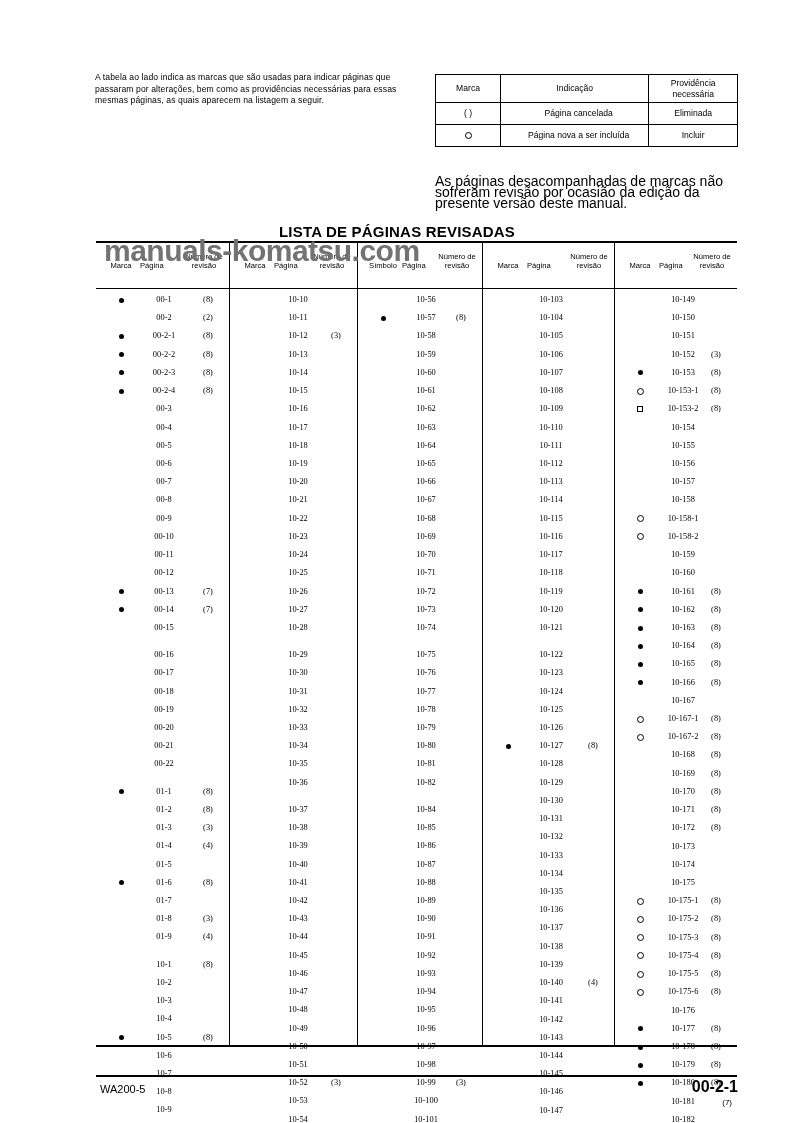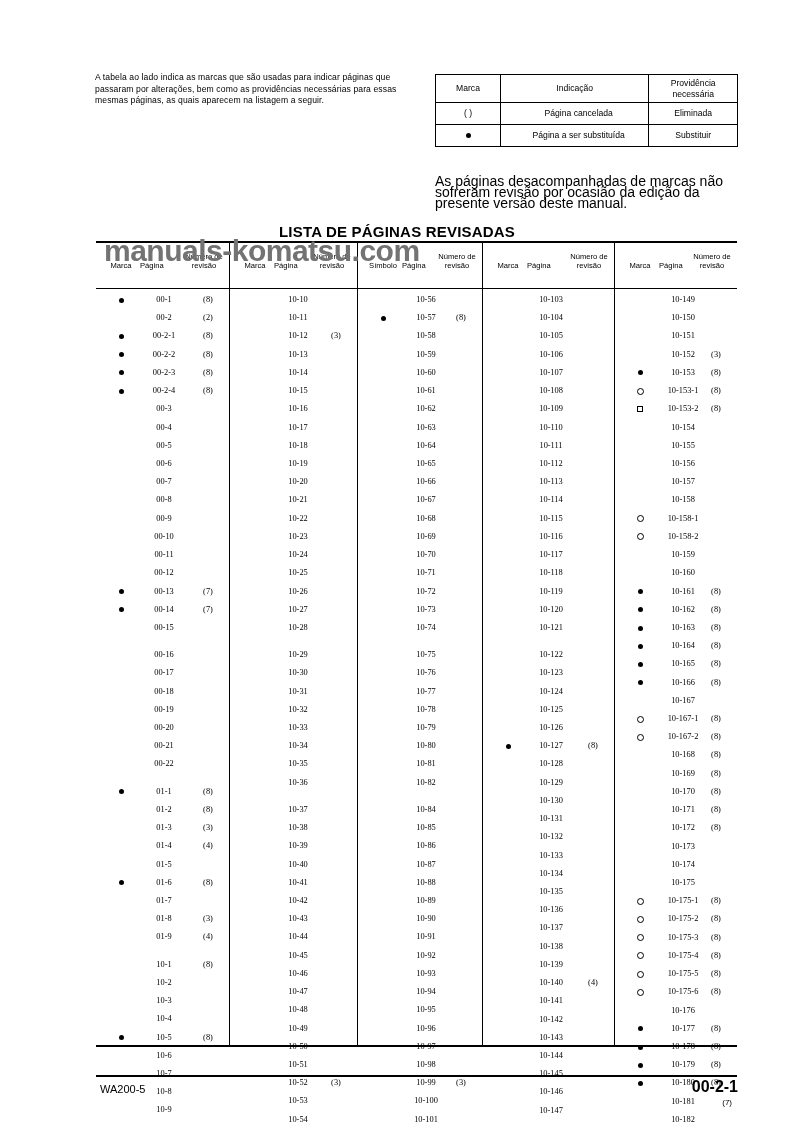--- a/index.html
+++ b/index.html
@@ -237,23 +237,23 @@
       <td class="lg-c1">Marca</td>
       <td class="lg-c2" style="text-align:center !important; padding-left:4px !important;margin-left:27px;">Indicação</td>
       <td class="lg-c3">Providência necessária</td>
     </tr>
     <tr>
       <td class="lg-c1">( )</td>
       <td class="lg-c2">Página cancelada</td>
       <td class="lg-c3">Eliminada</td>
     </tr>
     <tr>
-      <td class="lg-c1"><span class="mark-glyph-dot"></span></td>
-      <td class="lg-c2">Página a ser substituída</td>
-      <td class="lg-c3">Substituir</td>
+      <td class="lg-c1"><span class="mark-glyph-circle"></span></td>
+      <td class="lg-c2">Página nova a ser incluída</td>
+      <td class="lg-c3">Incluir</td>
     </tr>
   </tbody>
 </table>
 
 <div id="legend-note">As páginas desacompanhadas de marcas não sofreram revisão por ocasião da edição da presente versão deste manual.</div>
 
 <div id="list-title">LISTA DE PÁGINAS REVISADAS</div>
 
 <div id="revision-table">
     <div class="colgroup cg0">

